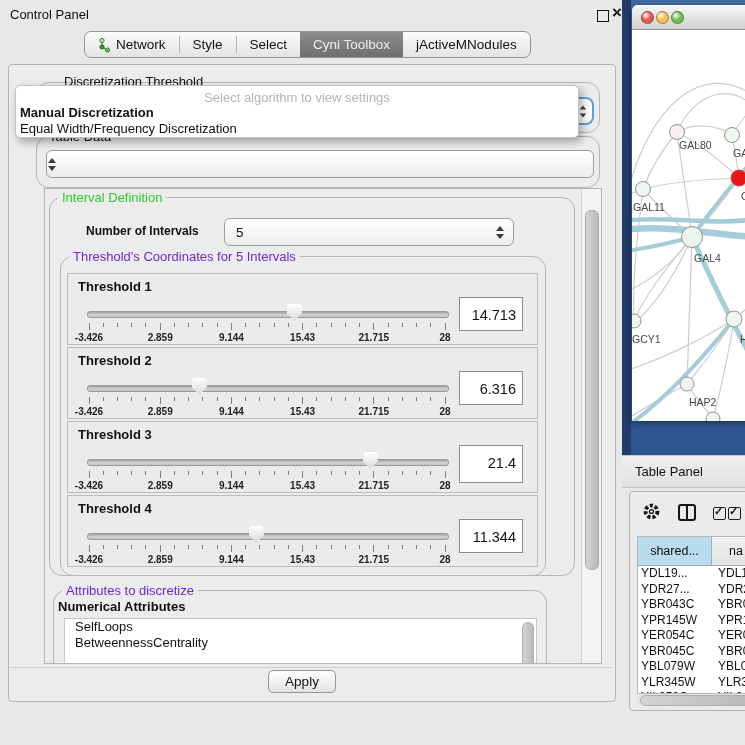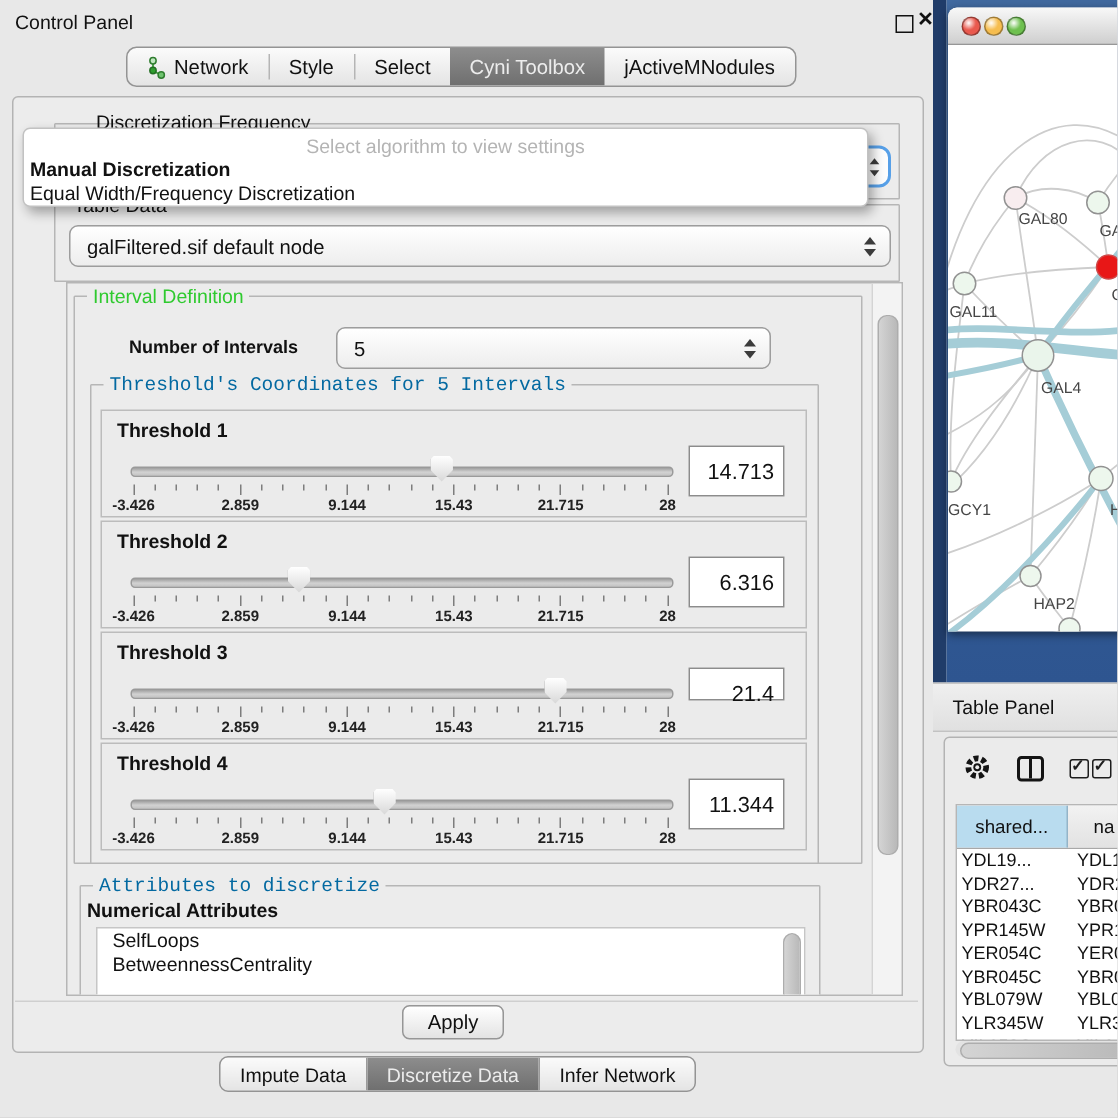--- a/index.html
+++ b/index.html
@@ -1,21 +1,21 @@
 <!DOCTYPE html>
 <html><head>
 <meta charset="utf-8">
 <style>
   html,body{margin:0;padding:0;background:#cfcfcf;}
   #root{position:relative;width:745px;height:745px;background:#e8e8e8;overflow:hidden;
         font-family:"Liberation Sans",sans-serif;color:#111;-webkit-font-smoothing:antialiased;}
   .abs{position:absolute;}
-  .groupbox{position:absolute;border:1px solid #b6b6b6;border-radius:1px;background:#ececec;}
+  .groupbox{position:absolute;border:1px solid #b6b6b6;border-radius:13px;background:#ececec;}
   .grouplabel{position:absolute;top:-8px;left:8px;background:#ececec;padding:0 4px;font-size:13px;line-height:15px;white-space:nowrap;}
-  .green{color:#2fca2f;} .blue{color:#0369a1;font-family:Liberation Mono, monospace;}
+  .green{color:#2fca2f;} .blue{color:#6d28d9;}
   .panelborder{position:absolute;border:1px solid #b3b3b3;border-radius:4px;background:#ececec;}
   .combo{position:absolute;background:linear-gradient(#ffffff,#ededed);border:1px solid #9d9d9d;border-radius:6px;
          font-size:13.5px;display:flex;align-items:center;}
   .combo .val{padding-left:11px;flex:1;white-space:nowrap;overflow:hidden;}
   .spinarrows{width:9px;margin-right:9px;display:flex;flex-direction:column;align-items:center;gap:3px;}
   .arr-up{width:0;height:0;border-left:4px solid transparent;border-right:4px solid transparent;border-bottom:5px solid #3c3c3c;}
   .arr-dn{width:0;height:0;border-left:4px solid transparent;border-right:4px solid transparent;border-top:5px solid #3c3c3c;}
   .tabbar{position:absolute;display:flex;align-items:stretch;border:1px solid #949494;border-radius:7px;
           background:linear-gradient(#fbfbfb,#e4e4e4);overflow:hidden;font-size:13.5px;}
   .tabbar .tab{display:flex;align-items:center;gap:5px;padding:0 13px;cursor:default;white-space:nowrap;}
@@ -65,21 +65,21 @@
           <span>Cyni Toolbox</span>
         </div>
         <div class="tab">
           <span>jActiveMNodules</span>
         </div>
       </div>
 
     <div class="panelborder" style="left:8px;top:64px;width:606px;height:636px;"></div>
 
     <div class="groupbox" style="left:36px;top:82px;width:562px;height:49px;"></div>
-    <div class="abs" style="left:64px;top:74px;font-size:13px;z-index:2;">Discretization Frequency</div>
+    <div class="abs" style="left:64px;top:74px;font-size:13px;z-index:2;">Discretization Threshold</div>
 
     <div class="abs" style="left:556px;top:97px;width:34px;height:24px;background:#fdfdfd;border:2.5px solid #57a0e8;border-radius:8px;z-index:3;display:flex;align-items:center;justify-content:flex-end;">
       <span class="spinarrows" style="margin-right:5px;">
         <span class="arr-up" style="transform:scale(.8);"></span>
           <span class="arr-dn" style="transform:scale(.8);"></span>
       </span>
     </div>
 
     <div class="abs" style="left:15px;top:85px;width:562px;height:51px;background:#ffffff;border:1px solid #c2c2c2;border-radius:5px;
                 box-shadow:3px 4px 8px rgba(0,0,0,.32);z-index:10;overflow:hidden;">
@@ -87,21 +87,20 @@
       <div id="dropdown-options" style="padding-left:2px;">
           <div style="font-size: 13px; line-height: 15.5px; padding-left: 2px; font-weight: bold;">Manual Discretization</div>
           <div style="font-size: 13px; line-height: 15.5px; padding-left: 2px; font-weight: normal;">Equal Width/Frequency Discretization</div>
         </div>
     </div>
 
     <div class="groupbox" style="left:36px;top:136px;width:562px;height:50px;">
       <span class="grouplabel">Table Data</span>
     </div>
     <div class="combo" style="left:46px;top:150px;width:546px;height:26px;">
-      <span class="val">galFiltered.sif default node</span>
       <span class="spinarrows">
         <span class="arr-up"></span>
           <span class="arr-dn"></span>
       </span>
     </div>
 
     <div class="abs" style="left:44px;top:188px;width:556px;height:474px;border:1px solid #b6b6b6;background:#ececec;overflow:hidden;">
 
       <div class="groupbox" style="left:4px;top:8px;width:524px;height:377px;">
         <span class="grouplabel green">Interval Definition</span>
@@ -228,21 +227,21 @@
                   <span style="position: absolute; left: 327.02px; top: 0px; width: 1px; height: 4px; background: rgb(125, 125, 125); display: inline-block;"></span>
                   <span style="position: absolute; left: 341.26px; top: 0px; width: 1px; height: 4px; background: rgb(125, 125, 125); display: inline-block;"></span>
                   <span style="position: absolute; left: 355.5px; top: 0px; width: 1px; height: 7px; background: rgb(125, 125, 125); display: inline-block;"></span>
                 </div>
                 <span class="ticklbl" style="left: 21px; top: 58px;">-3.426</span>
                 <span class="ticklbl" style="left: 92.2px; top: 58px;">2.859</span>
                 <span class="ticklbl" style="left: 163.4px; top: 58px;">9.144</span>
                 <span class="ticklbl" style="left: 234.6px; top: 58px;">15.43</span>
                 <span class="ticklbl" style="left: 305.8px; top: 58px;">21.715</span>
                 <span class="ticklbl" style="left: 377px; top: 58px;">28</span>
-                <div style="position: absolute; left: 391px; top: 23px; width: 64px; height: 22px; background: rgb(255, 255, 255); border: 1px solid rgb(140, 140, 140); font-size: 14.5px; text-align: right; line-height: 34px; padding-right: 6px; box-sizing: border-box;">21.4</div>
+                <div style="position: absolute; left: 391px; top: 23px; width: 64px; height: 38px; background: rgb(255, 255, 255); border: 1px solid rgb(140, 140, 140); font-size: 14.5px; text-align: right; line-height: 34px; padding-right: 6px; box-sizing: border-box;">21.4</div>
               </div>
               <div style="position: absolute; left: 6px; top: 238px; width: 469px; height: 70px; background: rgb(235, 235, 235); border: 1px solid rgb(188, 188, 188);">
                 <div style="position: absolute; left: 10px; top: 5px; font-size: 13px; font-weight: bold; text-align: center;">Threshold 4</div>
                 <div style="position: absolute; left: 19px; top: 37px; width: 360px; height: 5px; border-radius: 3px; background: linear-gradient(rgb(159, 159, 159), rgb(210, 210, 210) 55%, rgb(195, 195, 195)); border: 1px solid rgb(154, 154, 154);"></div>
                 <div style="position: absolute; left: 180.818px; top: 30px; width: 15px; height: 17px; background: linear-gradient(rgb(255, 255, 255), rgb(216, 216, 216)); clip-path: polygon(14% 0px, 86% 0px, 100% 14%, 100% 55%, 50% 100%, 0px 55%, 0px 14%); filter: drop-shadow(rgb(119, 119, 119) 0px 0px 1px);"></div>
                 <div style="position: absolute; left: 21px; top: 49px; width: 356px; height: 9px;">
                   <span style="position: absolute; left: -0.5px; top: 0px; width: 1px; height: 7px; background: rgb(125, 125, 125); display: inline-block;"></span>
                   <span style="position: absolute; left: 13.74px; top: 0px; width: 1px; height: 4px; background: rgb(125, 125, 125); display: inline-block;"></span>
                   <span style="position: absolute; left: 27.98px; top: 0px; width: 1px; height: 4px; background: rgb(125, 125, 125); display: inline-block;"></span>
                   <span style="position: absolute; left: 42.22px; top: 0px; width: 1px; height: 4px; background: rgb(125, 125, 125); display: inline-block;"></span>
@@ -293,31 +292,20 @@
       </div>
 
       <div class="abs" style="left:536px;top:0;width:19px;height:474px;background:#f3f3f3;border-left:1px solid #d4d4d4;">
         <div class="scrollthumb" style="left:3px;top:21px;width:12px;height:358px;"></div>
       </div>
     </div>
 
     <div class="abs" style="left:10px;top:667px;width:602px;height:1px;background:#cfcfcf;"></div>
     <div class="btn" style="left:268px;top:670px;width:66px;height:21px;line-height:21px;">Apply</div>
 
-    <div class="tabbar" style="left:146px;top:704px;height:22px;border-radius:6px;font-size:13px;">
-        <div class="tab">
-          <span>Impute Data</span>
-        </div>
-        <div class="tab sel" style="border-left: 1px solid rgb(154, 154, 154);">
-          <span>Discretize Data</span>
-        </div>
-        <div class="tab" style="border-left: 1px solid rgb(154, 154, 154);">
-          <span>Infer Network</span>
-        </div>
-      </div>
   </div>
 
   <div class="abs" style="left:622px;top:0;width:123px;height:745px;background:#e8e8e8;">
     <div class="abs" style="left:0;top:0;width:9px;height:455px;background:#203c69;"></div>
     <div class="abs" style="left:9px;top:0;width:114px;height:455px;background:linear-gradient(180deg,#41699f,#35609b 45%,#2e5590);"></div>
 
     <div class="abs" style="left:10px;top:5px;width:120px;height:416px;border-radius:6px 0 0 0;box-shadow:0 2px 6px rgba(0,0,0,.45);overflow:hidden;background:#ffffff;">
       <div class="abs" style="left:0;top:0;width:120px;height:24px;background:linear-gradient(#f8f8f8,#cfcfcf);border-bottom:1px solid #979797;">
         <span class="abs" id="tl-red" style="left: 9px; top: 6px; width: 11px; height: 11px; border-radius: 50%; background: radial-gradient(circle at 35% 30%, rgb(255, 255, 255) 0%, rgb(233, 89, 78) 45%, rgb(233, 89, 78) 100%); border: 0.5px solid rgba(0, 0, 0, 0.35);"></span>
         <span class="abs" id="tl-yellow" style="left: 24px; top: 6px; width: 11px; height: 11px; border-radius: 50%; background: radial-gradient(circle at 35% 30%, rgb(255, 255, 255) 0%, rgb(246, 189, 79) 45%, rgb(246, 189, 79) 100%); border: 0.5px solid rgba(0, 0, 0, 0.35);"></span>

